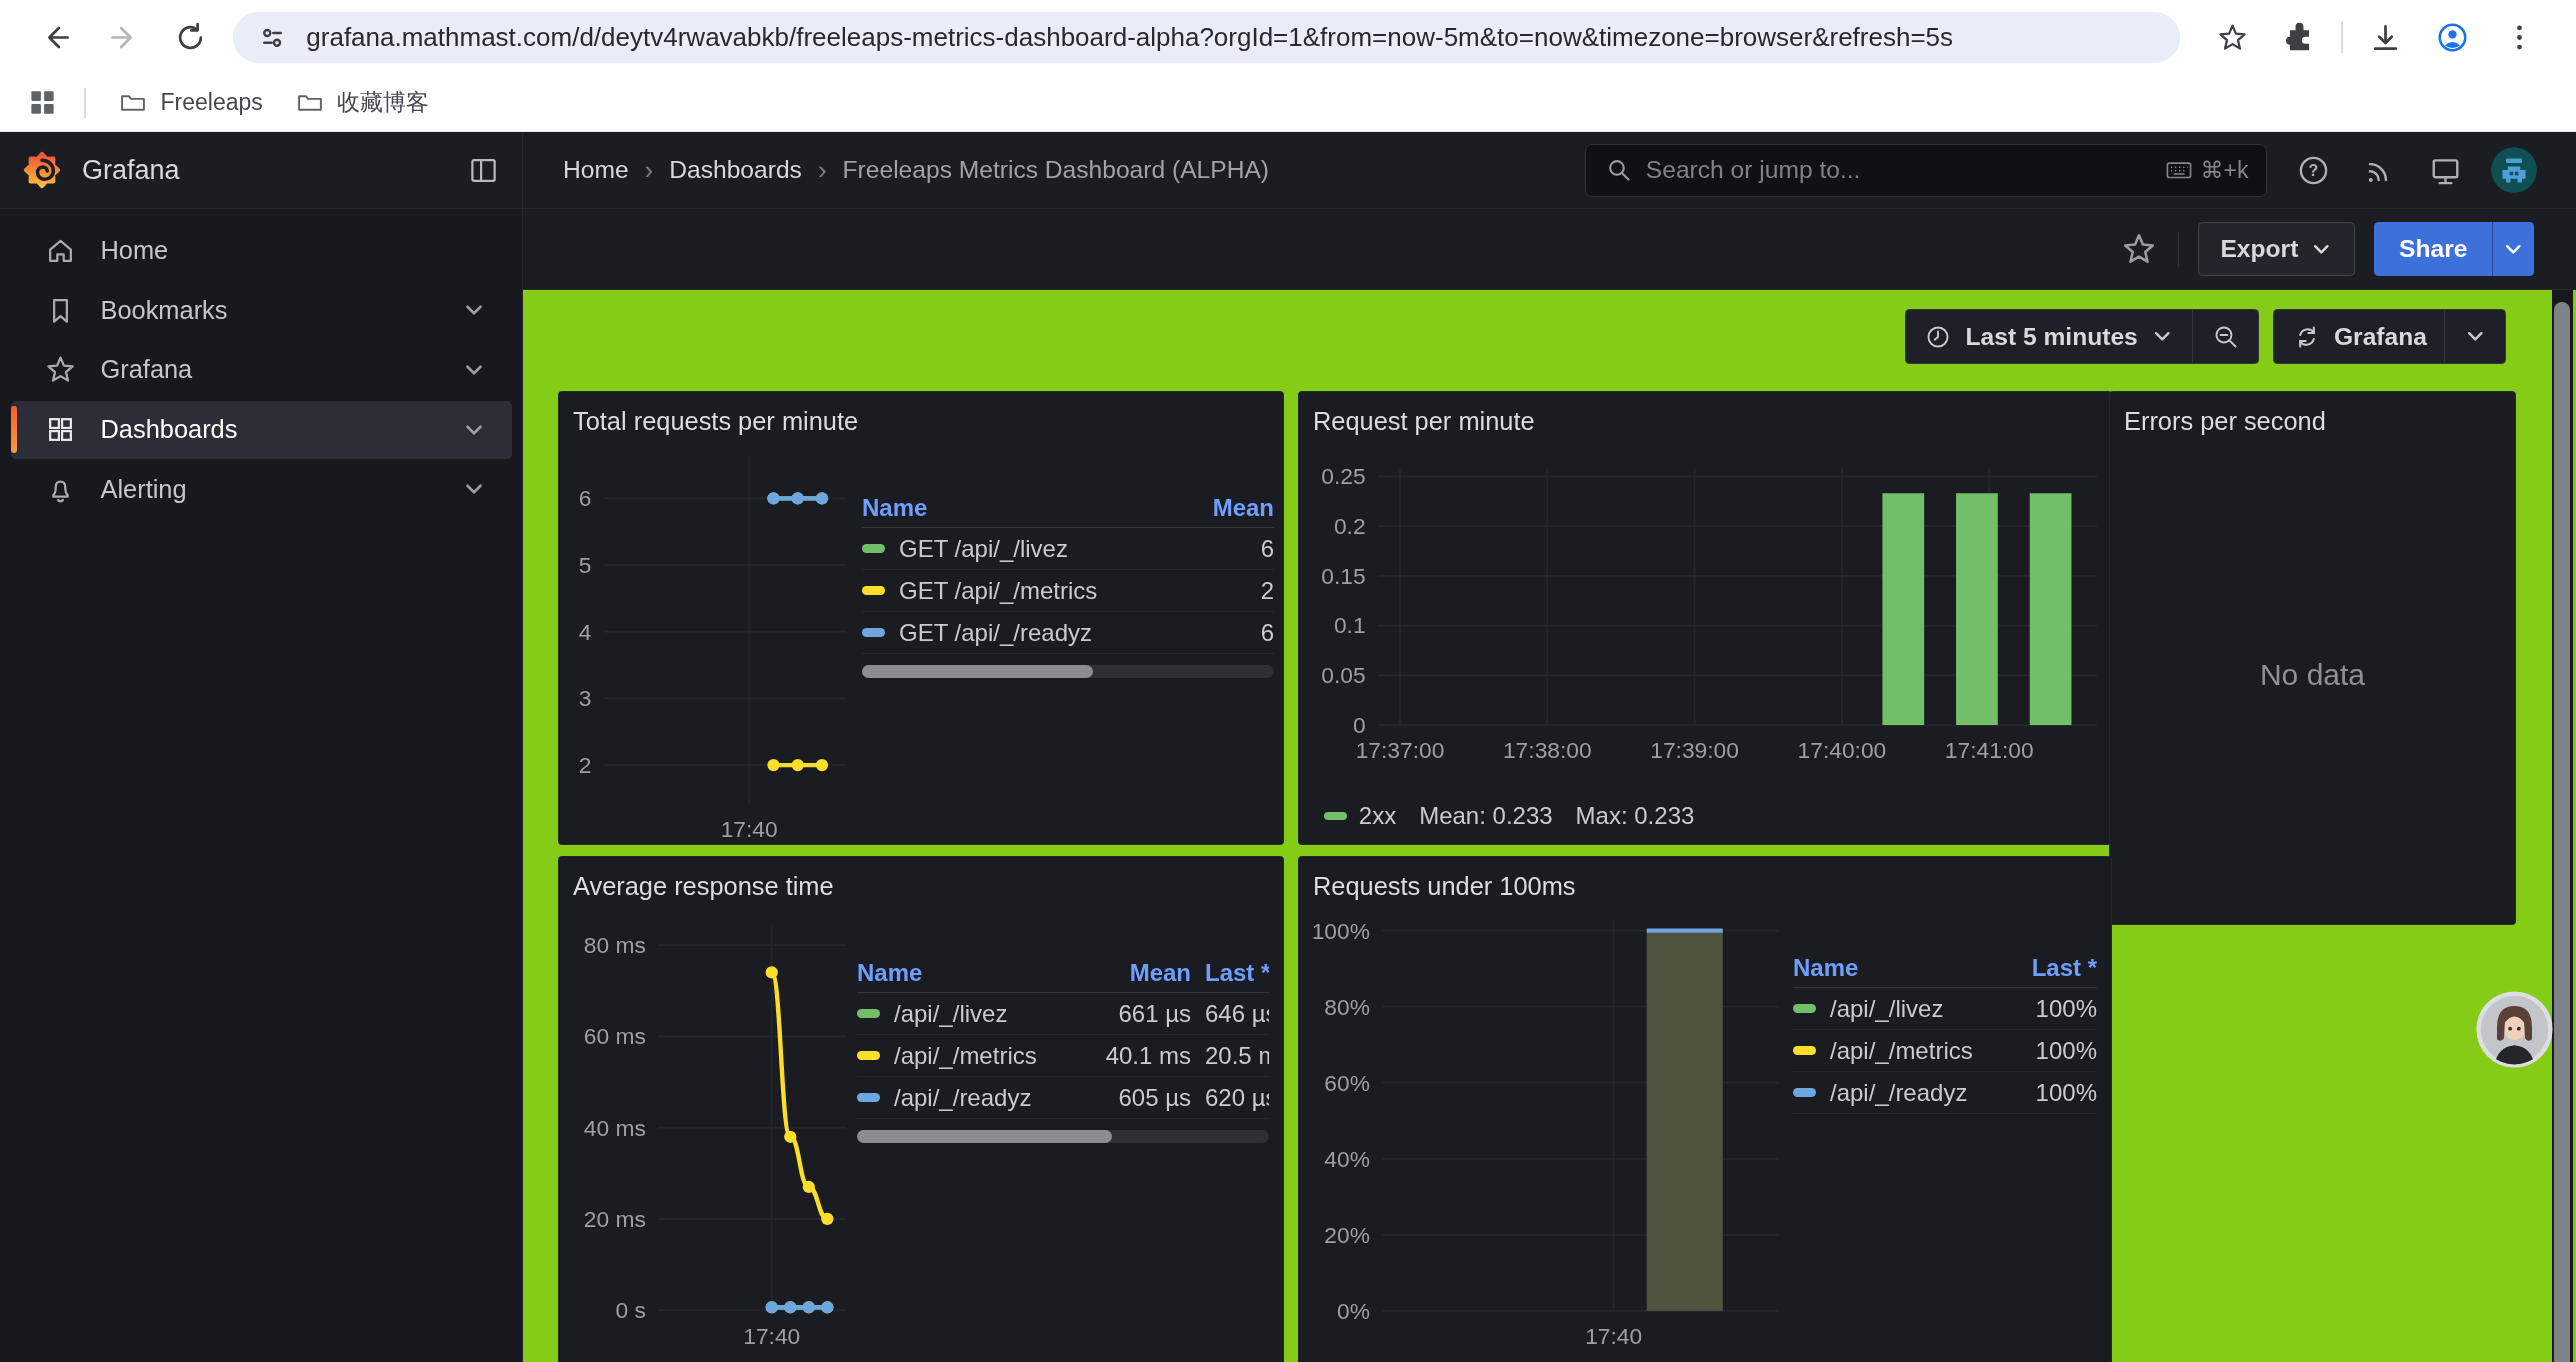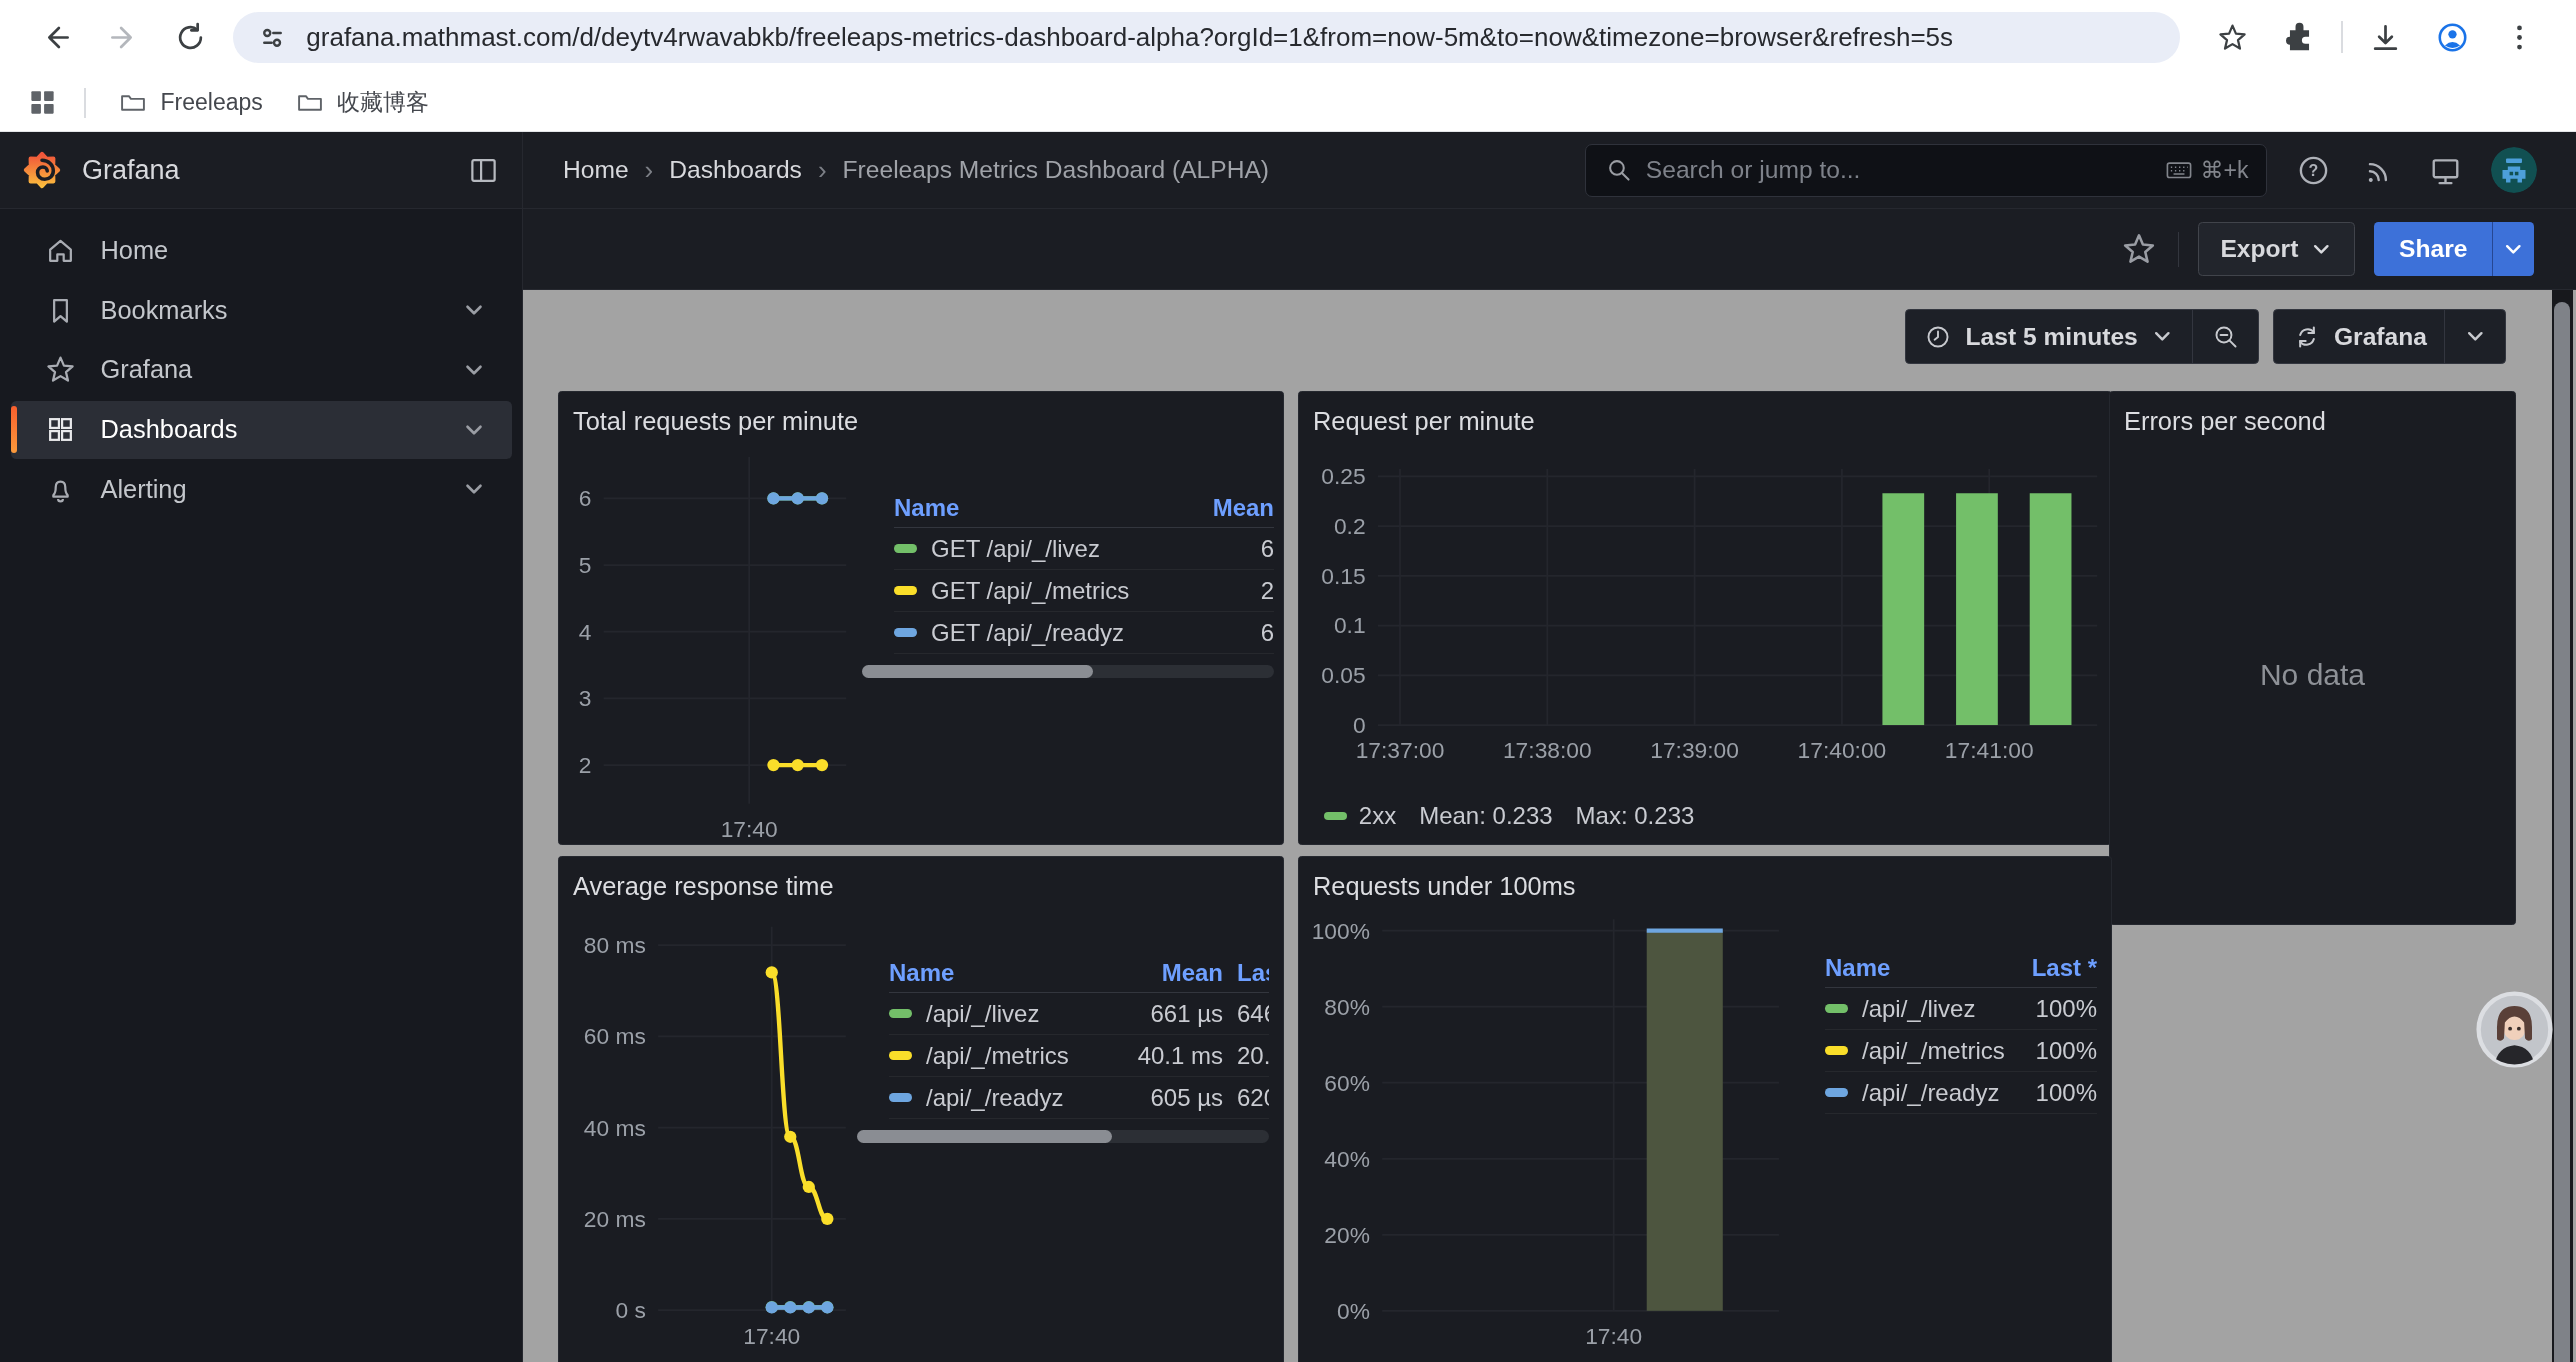--- a/index.html
+++ b/index.html
@@ -56,35 +56,35 @@
   .g-toolbar { height:81px; background:#1b1d23; border-bottom:0.9px solid #26282f; display:flex; align-items:center; justify-content:flex-end; padding:0 42px; gap:19px; flex:none; }
   .gt-star { color:#9a9da4; width:40px; height:40px; cursor:pointer; }
   .gt-sep { width:1.8px; height:35px; background:#33363e; }
   .btn { height:54px; border-radius:4.4px; display:flex; align-items:center; font-size:24.6px; font-weight:700; cursor:pointer; }
   .btn-export { background:#22252c; border:0.9px solid #41444b; color:#d8d9dd; padding:0 21px; gap:10.5px; }
   .btn-share-group { display:flex; }
   .btn-share { background:#3d71d9; color:#fff; padding:0 24.6px; border-radius:4.4px 0 0 4.4px; }
   .btn-share-chev { background:#3d71d9; color:#fff; width:42px; display:flex; align-items:center; justify-content:center; border-left:0.9px solid rgba(10,20,60,0.45); border-radius:0 4.4px 4.4px 0; cursor:pointer; }
   .chev { width:24.6px; height:24.6px; }
 
-  .canvas { flex:1; position:relative; background:#a3a3a3; overflow:hidden; }
+  .canvas { flex:1; position:relative; background:#84cc16; overflow:hidden; }
 
   .timebar { position:absolute; top:19px; right:70px; display:flex; gap:14px; }
   .tgroup { display:flex; border:0.9px solid #33363f; border-radius:4.4px; background:#1d2027; overflow:hidden; }
   .tseg { height:53px; display:flex; align-items:center; padding:0 17.5px; color:#d8d9dd; font-size:24.6px; font-weight:700; gap:12.3px; cursor:pointer; }
   .tseg + .tseg { border-left:0.9px solid #33363f; }
   .tseg svg { color:#c7c9ce; }
 
   .panel { position:absolute; background:#1a1c22; border:0.9px solid #25282f; border-radius:3.5px; padding:12.3px 14px; overflow:hidden; }
   .p-title { font-size:25.4px; font-weight:500; color:#dcdde1; line-height:35px; }
   .p-flex { display:flex; align-items:flex-start; }
   .nodata { position:absolute; left:0; right:0; top:50%; text-align:center; font-size:30px; color:#8e9197; }
 
   .legend { overflow:hidden; margin-top:49px; }
-  .lg-table { display:grid; font-size:24px; color:#c9cbd1;margin-left:32px; }
+  .lg-table { display:grid; font-size:24px; color:#c9cbd1; }
   .lg-table .hd { color:#6e9fff; font-weight:700; }
   .lg-cell { height:42px; display:flex; align-items:center; border-bottom:0.9px solid #26282d; }
   .lg-cell.hdc { border-bottom:0.9px solid #33363e; height:40px; }
   .lg-cell.r { justify-content:flex-end; }
   .lg-cell.lpad { padding-left:14px; }
   .pill { width:23px; height:8.8px; border-radius:4.4px; margin-right:14px; flex:none; }
   .lg-scroll { height:13px; background:#2c2f35; border-radius:7px; margin-top:10.5px; position:relative; }
   .lg-thumb { position:absolute; top:0; bottom:0; left:0; border-radius:7px; background:#8a8d93; }
 
   .p2-legend { display:flex; align-items:center; gap:23px; font-size:24px; color:#c9cbd1; margin:8.8px 0 0 10.5px; }

